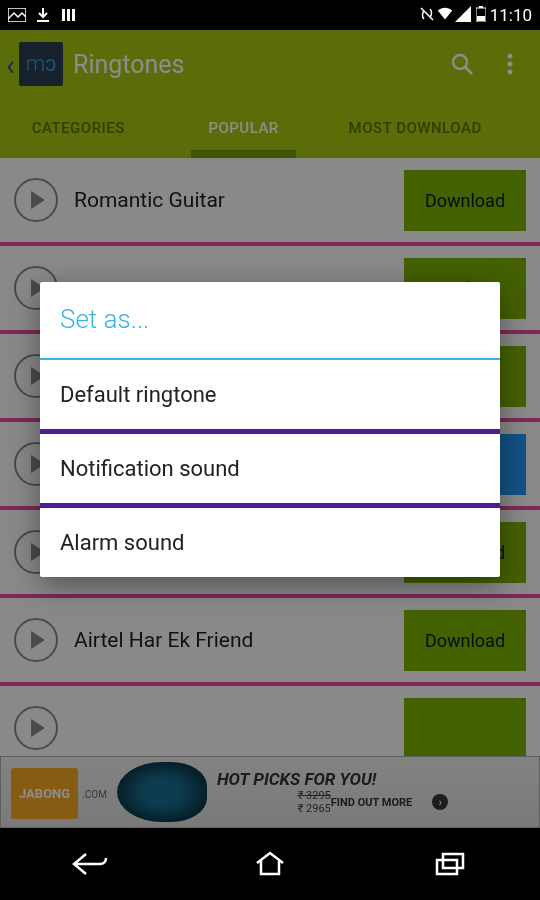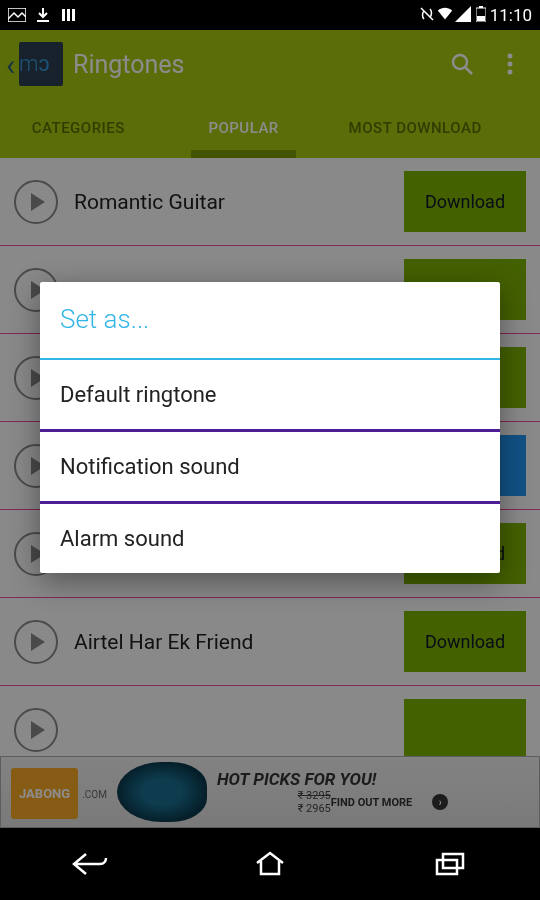--- a/index.html
+++ b/index.html
@@ -7,34 +7,34 @@
   
   .status-bar { height: 30px; background: #000; color: #fff; display: flex; align-items: center; justify-content: space-between; padding: 0 8px; font-size: 17px; }
   .status-left { display: flex; gap: 8px; align-items: center; }
   .status-right { display: flex; align-items: flex-start; }
   .status-icon { width: 18px; height: 18px; display: inline-flex; align-items: center; justify-content: center; }
   
   .app-content { position: relative; height: 798px; background: #fafafa; }
   
   .action-bar { height: 68px; background: #a5c612; display: flex; align-items: center; padding: 0 6px; }
   .back-chevron { color: #2a5a7a; font-size: 30px; margin-right: 4px; }
-  .app-logo { width: 44px; height: 44px; background: #2c3e50; display: flex; align-items: center; margin-right: 10px; border-radius: 2px; }
+  .app-logo { width: 44px; height: 44px; background: #2c3e50; display: flex; align-items: center; justify-content: center; margin-right: 10px; border-radius: 2px; }
   .app-logo-text { color: #3498db; font-size: 22px; font-weight: 300; }
   .app-title { color: #fff; font-size: 25px; flex: 1; }
   .search-icon, .menu-icon { width: 48px; height: 48px; display: flex; align-items: center; justify-content: center; color: #fff; }
   
   .tabs { height: 60px; background: #a5c612; display: flex; }
   .tab { flex: 1; display: flex; align-items: center; justify-content: center; color: #5a7000; font-size: 15px; font-weight: 500; position: relative; letter-spacing: 0.5px; }
   .tab.active { color: #fff; }
   .tab.active::after { content: ''; position: absolute; bottom: 0; left: 20%; right: 20%; height: 8px; background: #7a9a00; }
   .tab:first-child { flex: 0.9; }
   .tab:last-child { flex: 1.1; justify-content: flex-start; padding-left: 18px; }
   
   .list { background: #fafafa; }
-  .list-item { height: 88px; display: flex; align-items: center; padding: 0 14px; border-bottom: 1px solid #ec4899; }
+  .list-item { height: 88px; display: flex; align-items: center; padding: 0 14px; border-bottom: 4px solid #ec4899; }
   .play-btn { width: 44px; height: 44px; border: 2px solid #888; border-radius: 50%; display: flex; align-items: center; justify-content: center; margin-right: 16px; }
   .play-triangle { width: 0; height: 0; border-left: 14px solid #888; border-top: 9px solid transparent; border-bottom: 9px solid transparent; margin-left: 4px; }
   .track-name { flex: 1; font-size: 21px; color: #222; }
   .download-btn { width: 122px; height: 61px; background: #7cb100; color: #0f172a; display: flex; align-items: center; justify-content: center; font-size: 18px; }
   .download-btn.alt { background: #2196f3; font-size: 16px; letter-spacing: 1px; }
   
   .ad-banner { position: absolute; bottom: 0; left: 0; right: 0; height: 72px; background: linear-gradient(#eee, #ddd); border: 1px solid #aaa; display: flex; align-items: center; padding: 0 10px; overflow: hidden; }
   .ad-logo { background: #f5a623; color: #fff; padding: 18px 8px; font-size: 13px; font-weight: bold; border-radius: 3px; }
   .ad-shoe { width: 90px; height: 60px; background: radial-gradient(ellipse at center, #1a6e8e 30%, #0a3a4e 70%); border-radius: 50% 40% 40% 50%; margin: 0 10px; }
   .ad-text { flex: 1; }
@@ -44,21 +44,21 @@
   .ad-cta { font-size: 11px; font-weight: bold; color: #333; display: flex; align-items: center; gap: 20px; }
   .ad-arrow { width: 16px; height: 16px; background: #333; border-radius: 50%; color: #fff; display: inline-flex; align-items: center; justify-content: center; font-size: 10px; }
   
   .nav-bar { height: 72px; background: #000; display: flex; align-items: center; justify-content: space-around; }
   .nav-btn { width: 80px; height: 40px; display: flex; align-items: center; justify-content: center; }
   
   .scrim { position: absolute; top: 30px; left: 0; width: 540px; height: 798px; background: rgba(0,0,0,0.45); }
   
   .dialog { position: absolute; top: 282px; left: 40px; width: 460px; background: #fff; border-radius: 2px; box-shadow: 0 8px 30px rgba(0,0,0,0.4); }
   .dialog-title { padding: 22px 20px 24px; color: #33b5e5; font-size: 26px; font-weight: 300; border-bottom: 2px solid #33b5e5; }
-  .dialog-item { padding: 22px 20px; font-size: 22px; color: #222; border-bottom: 3px solid #4c1d95; }
+  .dialog-item { padding: 22px 20px; font-size: 22px; color: #222; border-bottom: 5px solid #4c1d95; }
   .dialog-item:last-child { border-bottom: none; }
 </style>
 </head>
 <body>
 
 <div class="status-bar">
   <div class="status-left">
     <span class="status-icon">
         <svg width="18" height="14" viewBox="0 0 18 14">
           <rect x="0" y="0" width="18" height="14" fill="none" stroke="#fff" stroke-width="1.5"></rect>

